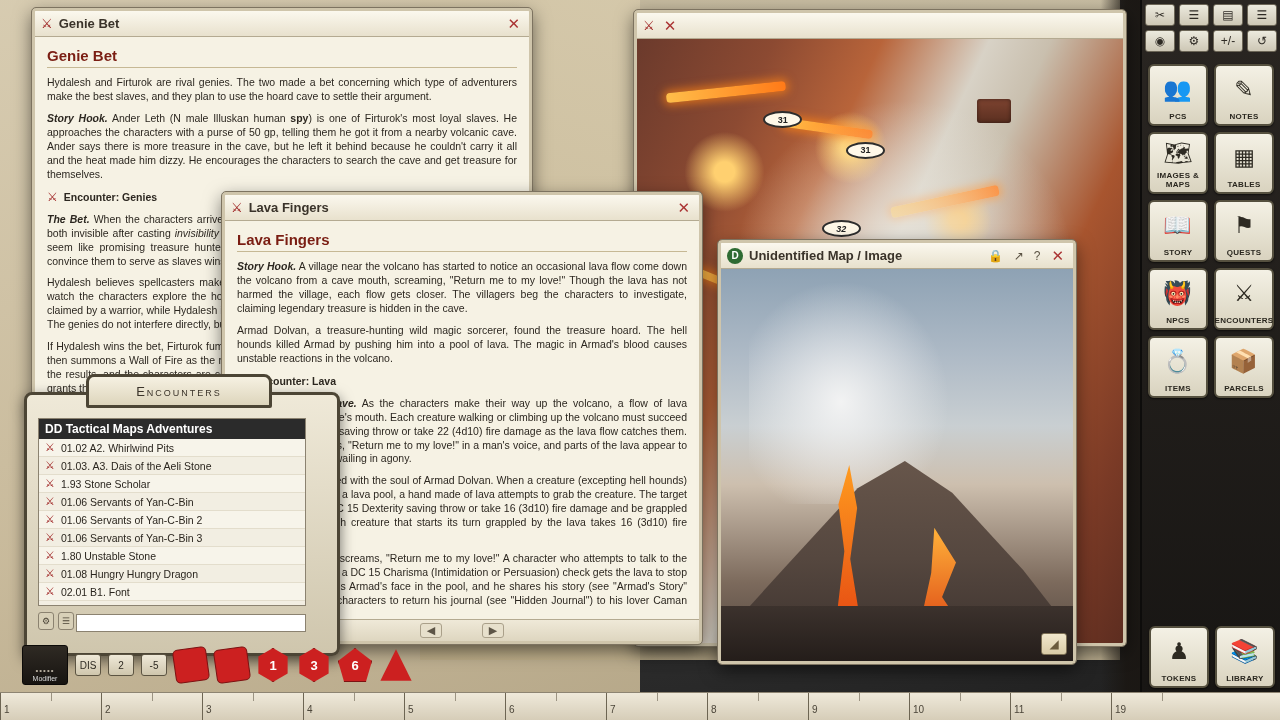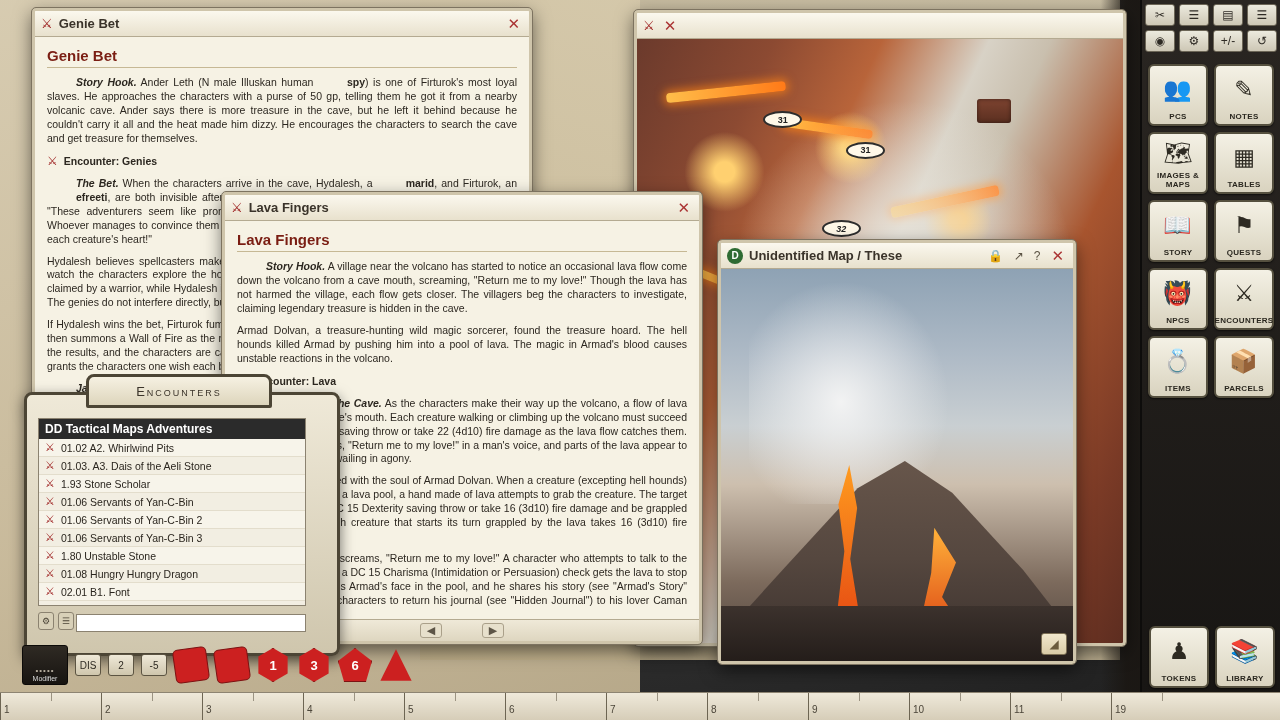--- a/index.html
+++ b/index.html
@@ -131,21 +131,21 @@
   .win-body {
     flex: 1; overflow: hidden; position: relative;
     background: #f6f2e4;
     padding: 8px 12px;
   }
   .doc-h1 {
     font-size: 15px; font-weight: bold; color: #7a1d12;
     border-bottom: 1px solid #c6b894; padding-bottom: 3px; margin: 2px 0 8px 0;
   }
   .doc-p { font-size: 10.5px; line-height: 1.33; color: #2c2720; margin: 0 0 8px 0; text-align: justify;}
-  .doc-p b, .doc-p strong { font-weight: bold; margin-left: 29px; }
+  .doc-p b, .doc-p strong { font-weight: bold; }
   .doc-p i, .doc-p em { font-style: italic; }
   .link-row { display: flex; align-items: center; gap: 6px; margin: 0 0 9px 0; }
   .link-row .lnk-ico { color: #9b1b1b; font-size: 12px; }
   .link-row .lnk-txt { font-size: 10.5px; font-weight: bold; color: #2c2720; }
   .win-foot {
     height: 22px; flex: 0 0 22px;
     background: linear-gradient(#efe9d8,#ded6c0);
     border-top: 1px solid #b4aa91;
     display: flex; align-items: center; justify-content: center; gap: 40px;
   }
@@ -327,20 +327,21 @@
   </div>
 
   <div class="win win-frame" id="win-genie">
     <div class="win-title">
       <span class="t-icon">⚔</span>
       <span class="t-text">Genie Bet</span>
       <span class="t-close">✕</span>
     </div>
     <div class="win-body">
       <div class="doc-h1">Genie Bet</div>
+      <p class="doc-p">Hydalesh and Firturok are rival genies. The two made a bet concerning which type of adventurers make the best slaves, and they plan to use the hoard cave to settle their argument.</p>
       <p class="doc-p"><b><i>Story Hook.</i></b> Ander Leth (N male Illuskan human <b>spy</b>) is one of Firturok's most loyal slaves. He approaches the characters with a purse of 50 gp, telling them he got it from a nearby volcanic cave. Ander says there is more treasure in the cave, but he left it behind because he couldn't carry it all and the heat made him dizzy. He encourages the characters to search the cave and get treasure for themselves.</p>
       <div class="link-row">
         <span class="lnk-ico">⚔</span>
         <span class="lnk-txt">Encounter: Genies</span>
       </div>
       <p class="doc-p"><b><i>The Bet.</i></b> When the characters arrive in the cave, Hydalesh, a <b>marid</b>, and Firturok, an <b>efreeti</b>, are both invisible after casting <i>invisibility</i> and talking about the bet. Hydalesh says, "These adventurers seem like promising treasure hunters! How about a friendly competition? Whoever manages to convince them to serve as slaves wins. Come now, it will be fun to find it wins each creature's heart!"</p>
       <p class="doc-p">Hydalesh believes spellcasters make the best slaves, while Firturok favors warriors. Both genies watch the characters explore the hoard with the help of magic. Firturok wagers the skull can be claimed by a warrior, while Hydalesh insists only a spellcaster finds the skull without the aid of magic. The genies do not interfere directly, but they use their magic to capture the characters as slaves.</p>
       <p class="doc-p">If Hydalesh wins the bet, Firturok fumes with rage and tries to kill the winning characters. The marid then summons a Wall of Fire as the marid attacks the characters. The genies fight to the death over the results, and the characters are caught in the efreeti's battle. If Firturok falls, the surviving genie grants the characters one wish each before departing in weakened states.</p>
       <p class="doc-p"><b><i>Jade Skull.</i></b> The genies placed a 6-inch-tall jade skull worth 500 gp at the center of the hoard cave. Whenever a character who makes a successful DC 15 Intelligence check touches the skull, it whispers in a strange tongue. A magic spell can reveal the skull radiates a faint aura of conjuration magic. When the skull is claimed, a burst of flame fills the treasure within 10 feet of the skull, and each creature in that area must make a DC 15 Dexterity saving throw, taking 28 (8d6) fire damage on a failed save.</p>
     </div>
@@ -367,21 +368,21 @@
     </div>
     <div class="win-foot">
       <span class="pager">◀</span>
       <span class="pager">▶</span>
     </div>
   </div>
 
   <div class="win win-frame" id="win-unid">
     <div class="win-title">
       <span class="badge-d">D</span>
-      <span class="t-text">Unidentified Map / These</span>
+      <span class="t-text">Unidentified Map / Image</span>
       <span class="t-small">🔒</span>
       <span class="t-small">↗</span>
       <span class="t-small">?</span>
       <span class="t-close">✕</span>
     </div>
     <div class="win-body" style="padding:4px;">
       <div class="volcano">
         <div class="smoke"></div>
         <div class="cone"></div>
         <div class="lava1"></div>

